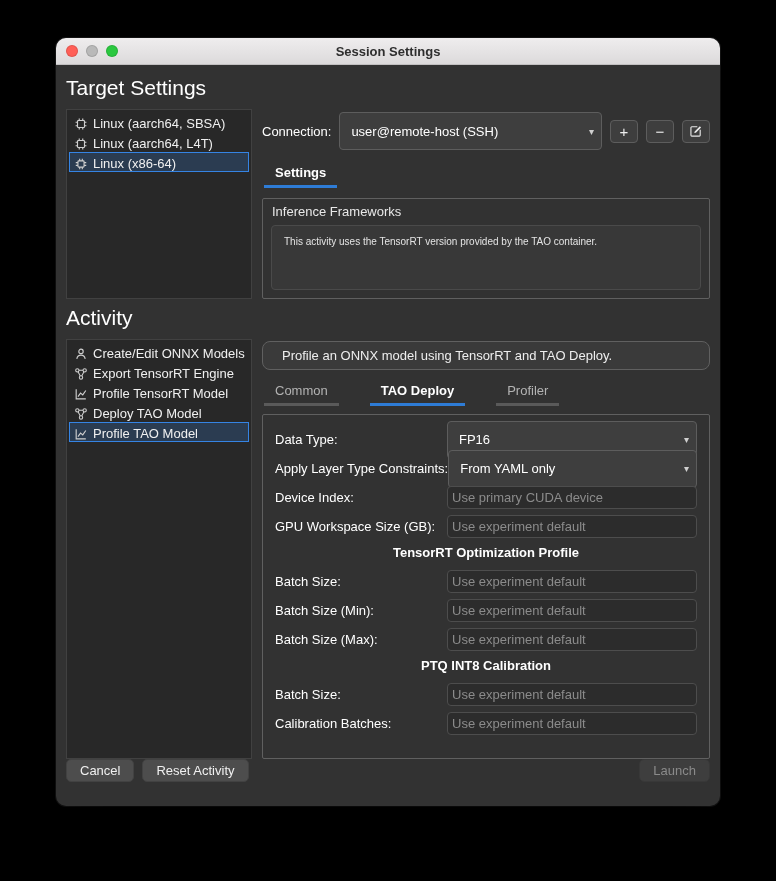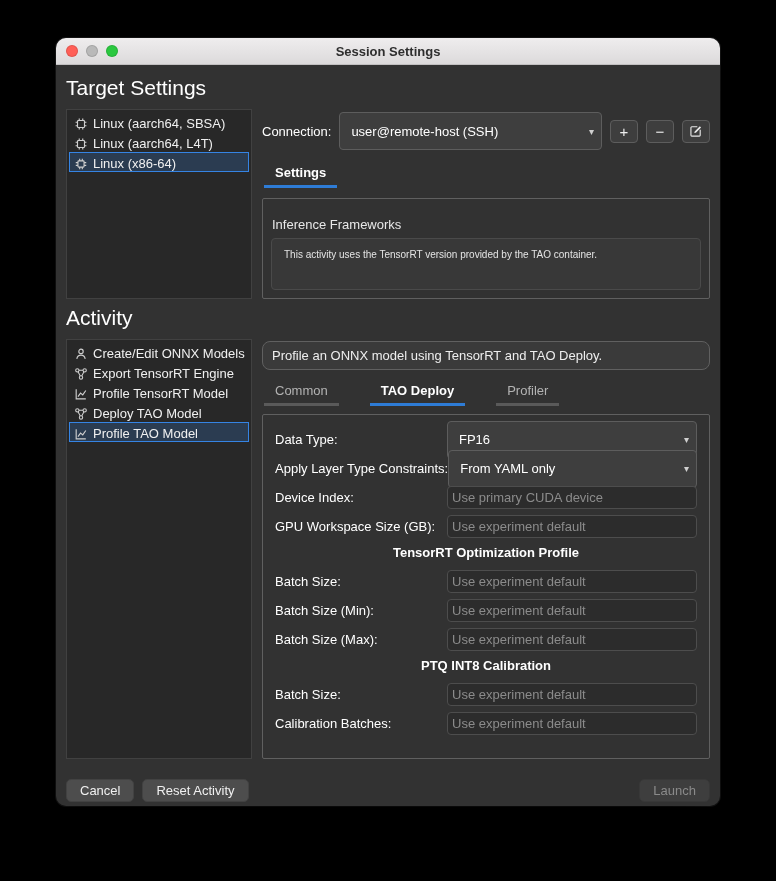--- a/index.html
+++ b/index.html
@@ -92,53 +92,53 @@
   .tab {
     font-size: 13px; color: #b3b3b3; padding: 3px 11px 5px;
     border-bottom: 3px solid #5a5a5a; cursor: default;
   }
   .tab.active { color: #ffffff; font-weight: 700; border-bottom-color: #2e7cd6; }
   .tabbar.single .tab { border-bottom-color: #2e7cd6; color: #fff; font-weight: 600; }
   
   .groupbox {
     margin-top: 10px; flex: 1;
     border: 1px solid #606060; border-radius: 2px;
-    padding: 18px 8px 8px;
+    padding: 5px 8px 8px;
     display: flex; flex-direction: column; min-height: 0;
   }
   .group-title { font-size: 13px; color: #e8e8e8; margin: 0 0 6px 1px; }
   .group-inner {
     flex: 1; border: 1px solid #4a4a4a; background: #383838; border-radius: 4px;
     padding: 9px 12px; font-size: 10px; color: #e4e4e4; line-height: 1.4;
   }
   
   .desc-panel {
     border: 1px solid #606060; background: #3a3a3a; border-radius: 8px;
-    padding: 6px 9px; font-size: 13px; color: #eeeeee; margin-top: 2px;
+    padding: 6px 19px; font-size: 13px; color: #eeeeee; margin-top: 2px;
   }
   .activity-split .tabbar { margin-top: 10px; gap: 31px; }
   .form-panel {
     margin-top: 8px; flex: 1; min-height: 0;
     border: 1px solid #606060; border-radius: 2px;
     padding: 13px 12px; overflow: hidden;
   }
   .form-row { display: flex; align-items: center; height: 23px; margin-bottom: 6px; }
   .form-label { flex: 0 0 172px; font-size: 13px; color: #ffffff; white-space: nowrap; }
   .field { flex: 1; min-width: 0; }
   input.field {
     height: 23px; background: #2c2c2c; border: 1px solid #4d4d4d; border-radius: 4px;
     color: #ffffff; padding: 0 4px; font-size: 13px; font-family: inherit; outline: none;
   }
   input.field::placeholder { color: #8b8b8b; }
   .form-header {
     text-align: center; font-size: 13px; font-weight: 700; color: #ffffff;
     margin: 7px 0 10px;
   }
   
-  .footer { display: flex; align-items: flex-start; gap: 8px; margin-top: 20px; }
+  .footer { display: flex; align-items: flex-start; gap: 8px; margin-top: 0; }
   .spacer { flex: 1; }
   .btn {
     height: 23px; padding: 0 13px;
     background: #4d4d4d; border: 1px solid #424242; border-radius: 5px;
     color: #f0f0f0; font-size: 13px; font-family: inherit; cursor: default;
   }
   .btn.disabled { background: #3e3e3e; color: #8a8a8a; border-color: #383838; }
 </style>
 </head>
 <body>

